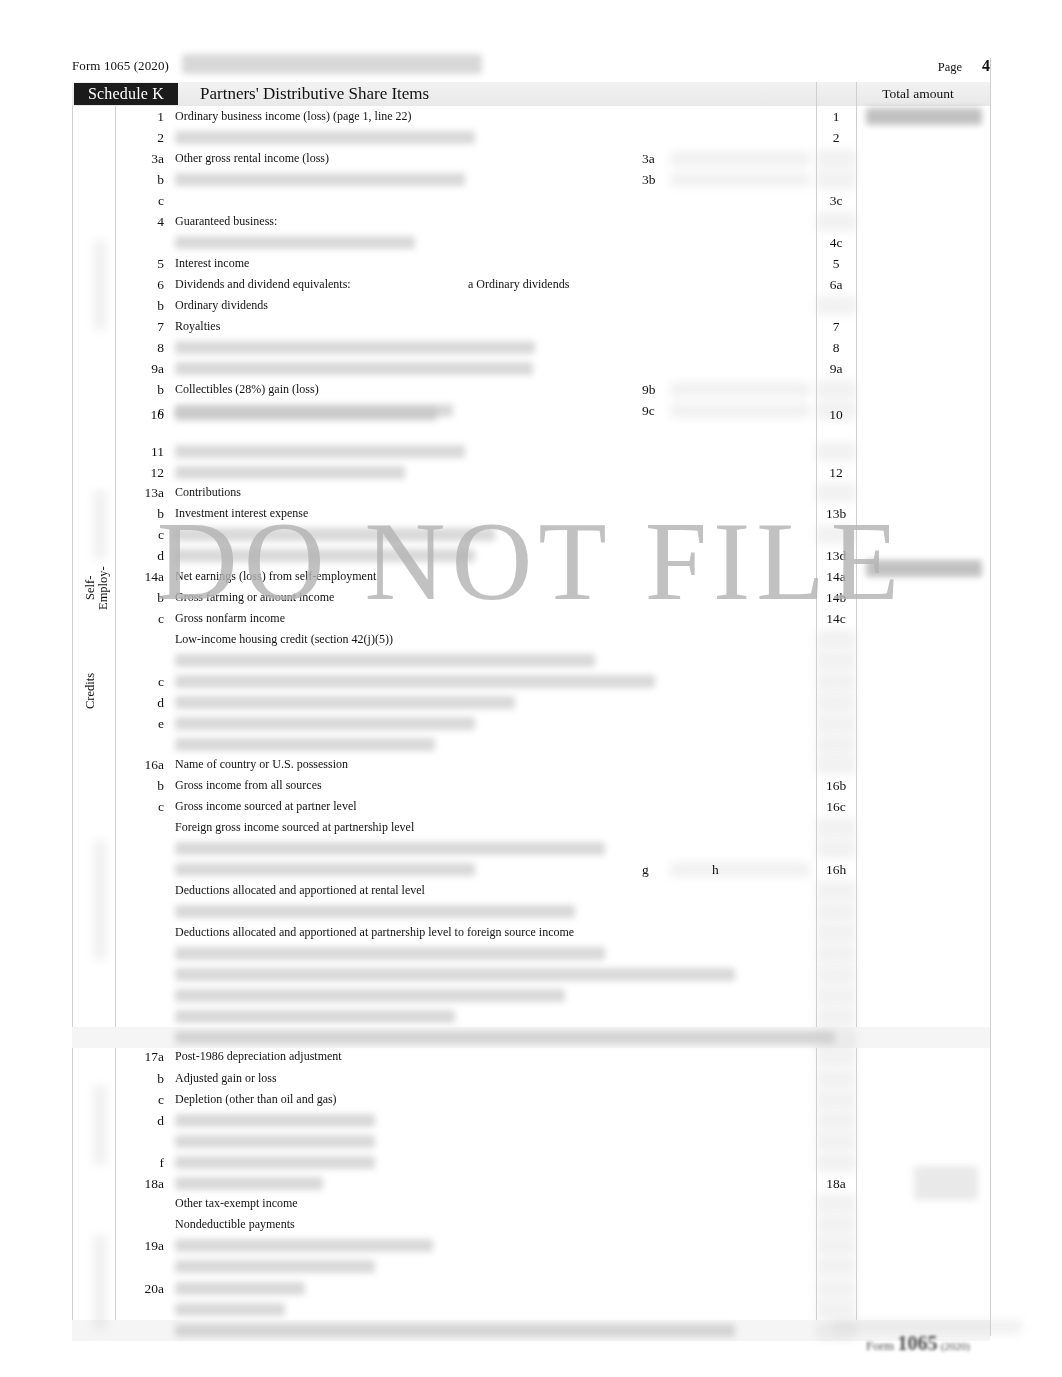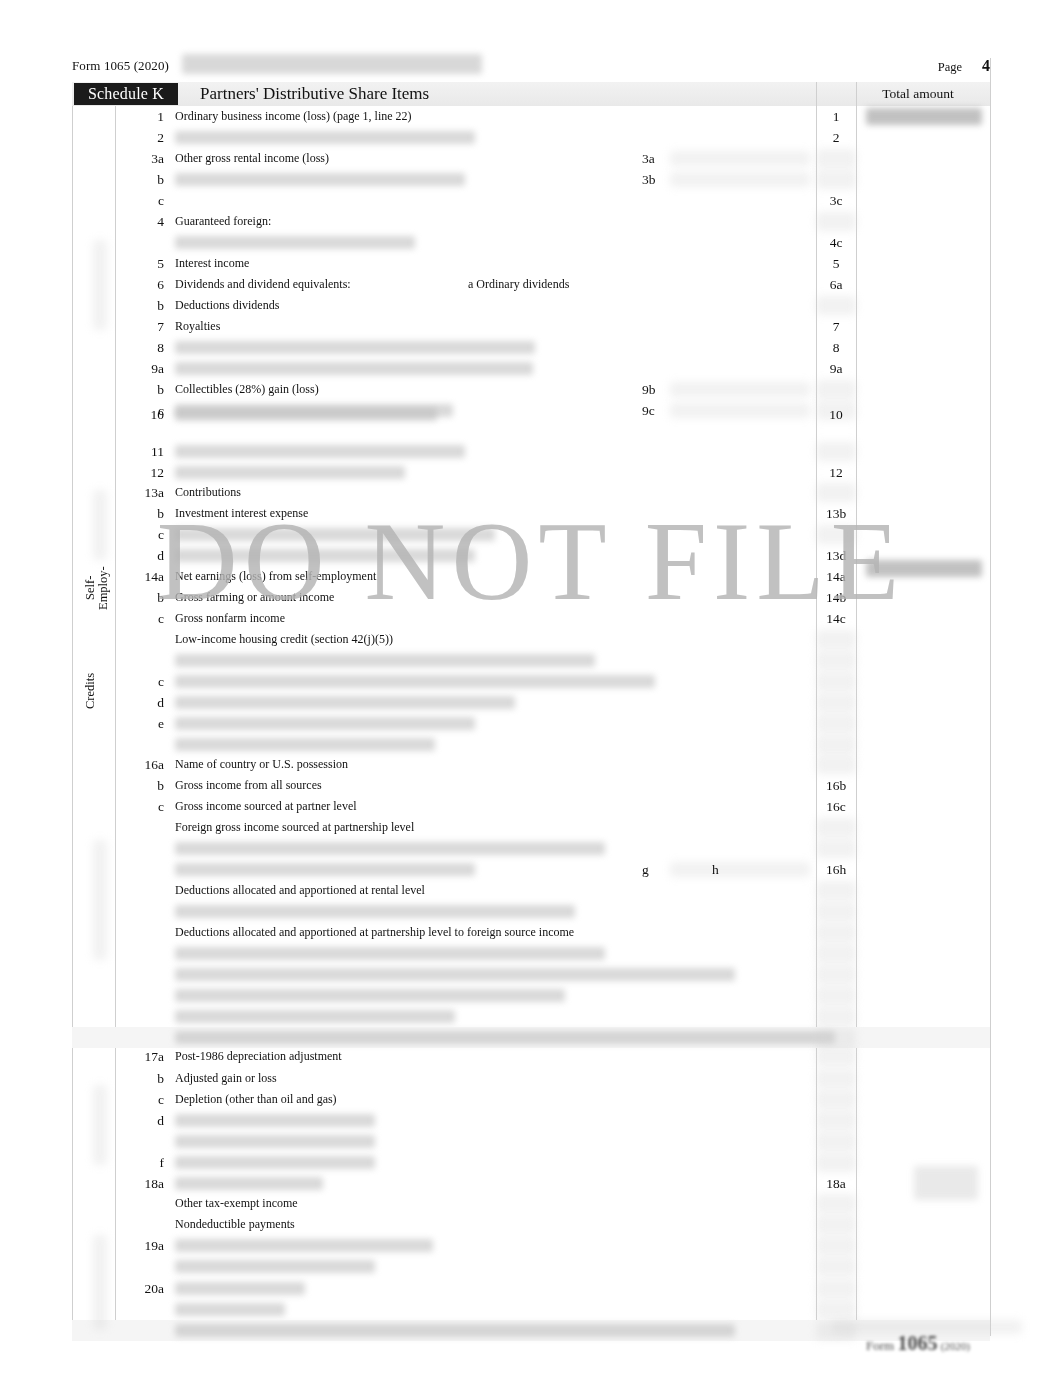--- a/index.html
+++ b/index.html
@@ -260,40 +260,40 @@
         <span class="midlabel" style="left: 570px;">3b</span>
         <span class="redact faint" style="left: 598px; top: 3px; width: 140px; height: 15px;"></span>
         <span class="redact faint" style="left: 744px; top: 1px; width: 40px; height: 19px;"></span>
       </div>
       <div class="row" style="top: 190px;">
         <span class="lineno">c</span>
         <span class="reflabel">3c</span>
       </div>
       <div class="row" style="top: 211px;">
         <span class="lineno">4</span>
-        <span class="desc">Guaranteed foreign:</span>
+        <span class="desc">Guaranteed business:</span>
         <span class="redact faint" style="left: 744px; top: 1px; width: 40px; height: 19px;"></span>
       </div>
       <div class="row" style="top: 232px;">
         <span class="redact" style="left: 103px; top: 4px; width: 240px; height: 13px;"></span>
         <span class="reflabel">4c</span>
       </div>
       <div class="row" style="top: 253px;">
         <span class="lineno">5</span>
         <span class="desc">Interest income</span>
         <span class="reflabel">5</span>
       </div>
       <div class="row" style="top: 274px;">
         <span class="lineno">6</span>
         <span class="desc">Dividends and dividend equivalents:</span>
         <span class="reflabel">6a</span>
       </div>
       <div class="row" style="top: 295px;">
         <span class="lineno">b</span>
-        <span class="desc">Deductions dividends</span>
+        <span class="desc">Ordinary dividends</span>
         <span class="redact faint" style="left: 744px; top: 1px; width: 40px; height: 19px;"></span>
       </div>
       <div class="row" style="top: 316px;">
         <span class="lineno">7</span>
         <span class="desc">Royalties</span>
         <span class="reflabel">7</span>
       </div>
       <div class="row" style="top: 337px;">
         <span class="lineno">8</span>
         <span class="redact" style="left: 103px; top: 4px; width: 360px; height: 13px;"></span>

